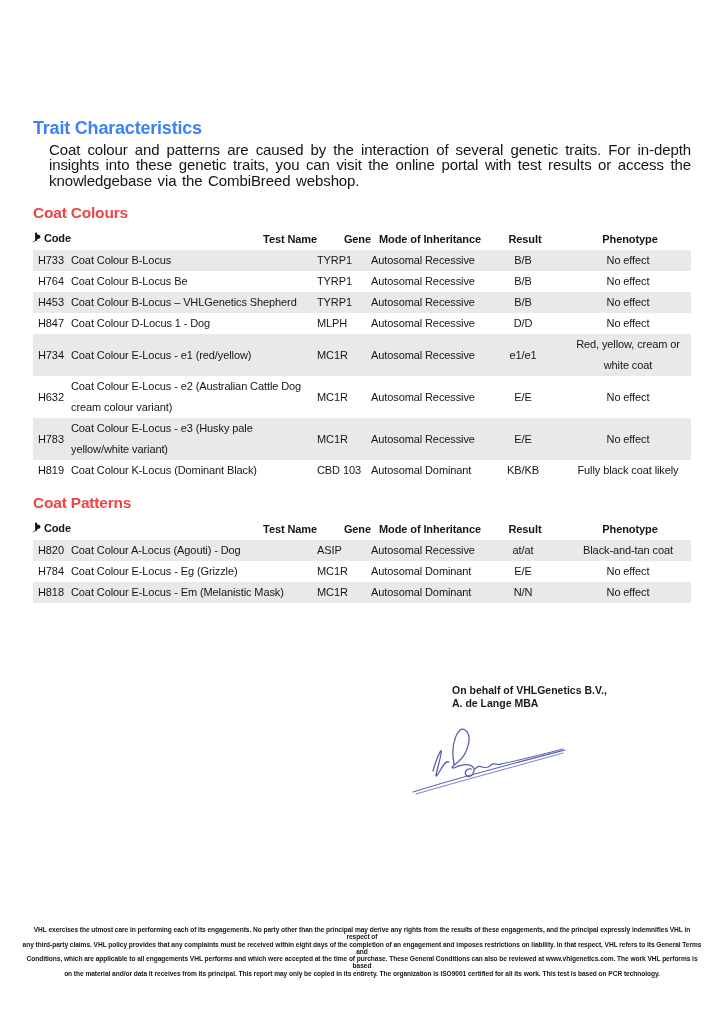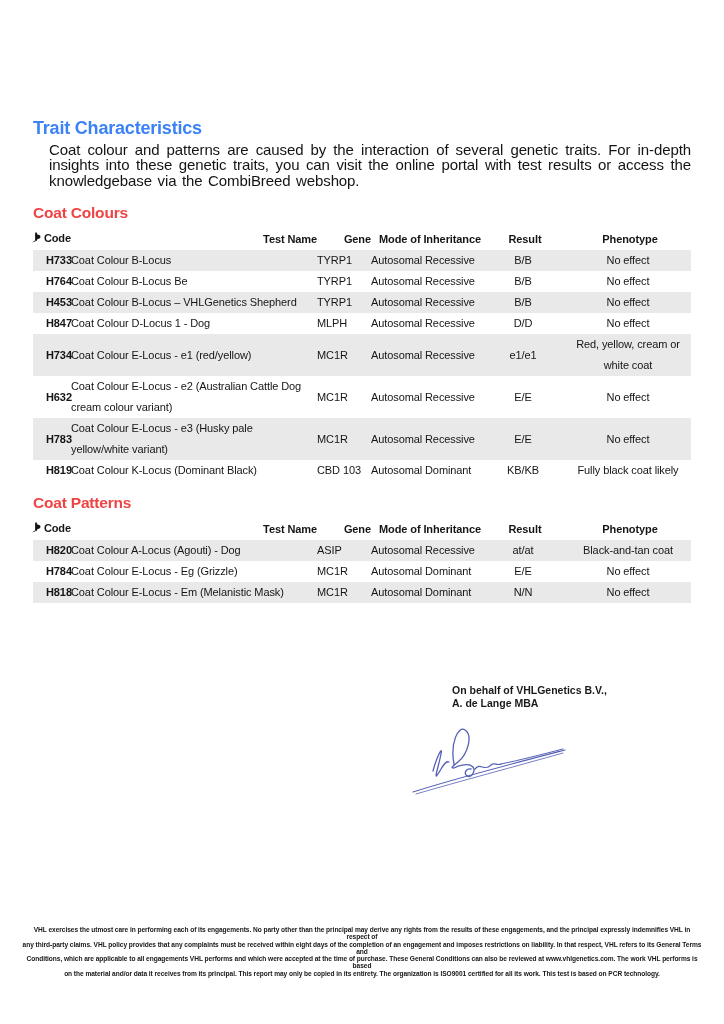--- a/index.html
+++ b/index.html
@@ -13,21 +13,21 @@
   .h1{font-size:18px;font-weight:700;letter-spacing:-0.2px;margin:0 0 3px 0;color:#3b82f6;}
   .intro{font-size:15px;line-height:15.4px;text-align:justify;letter-spacing:-0.1px;word-spacing:1.5px;margin:0 0 16px 16px;color:#141414;}
   .h2{font-size:15.5px;font-weight:700;letter-spacing:-0.2px;margin:0 0 8px 0;color:#ef4444;}
   .h2.patterns{margin-top:13px;}
   table{width:658px;border-collapse:collapse;table-layout:fixed;font-size:11px;letter-spacing:-0.1px;color:#151515;}
   col.c-code{width:38px;} col.c-test{width:246px;} col.c-gene{width:54px;}
   col.c-mode{width:110px;} col.c-result{width:88px;} col.c-pheno{width:122px;}
   th{font-weight:700;text-align:right;padding:2px 0 5px 0;font-size:11px;white-space:nowrap;}
   th:nth-child(5),th:nth-child(6),td:nth-child(5),td:nth-child(6){text-align:center;}
   tbody td{line-height:21px;vertical-align:middle;padding:0 4px 0 0;}
-  tbody td:first-child{padding-left:13px;font-weight:bold;}
+  tbody td:first-child{padding-left:5px;}
   tbody tr:nth-child(odd){background:#e9e9e9;}
   .pin{display:inline-block;margin:0 3px 0 -4px;vertical-align:-1px;}
   .sig-block{position:absolute;left:452px;top:684px;font-size:10.5px;font-weight:700;line-height:12.5px;color:#1a1a1a;}
   .sig-svg{position:absolute;left:405px;top:716px;}
   .footer{position:absolute;left:22px;top:926px;width:680px;text-align:center;
     font-size:6.6px;line-height:7.3px;font-weight:700;letter-spacing:-0.05px;color:#161616;}
 </style>
 </head>
 <body>
 

